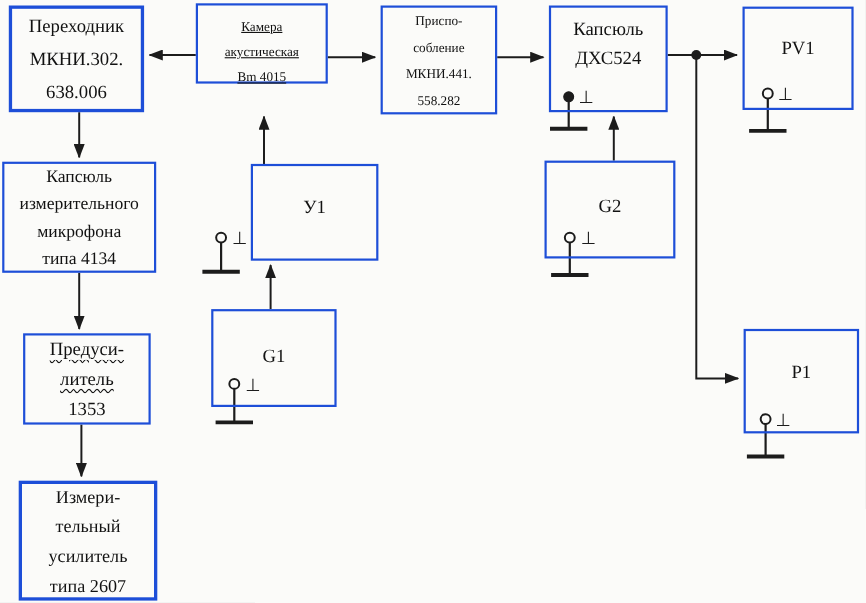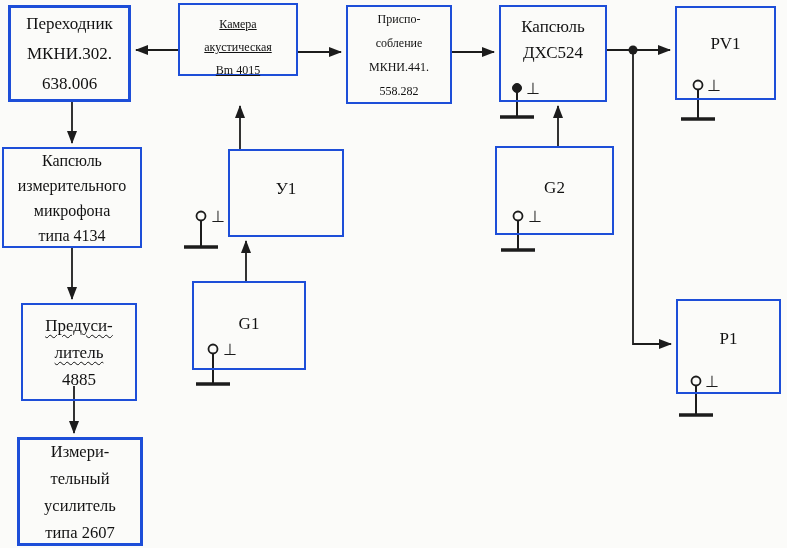--- a/index.html
+++ b/index.html
@@ -36,21 +36,21 @@
   .box span { display: block; white-space: nowrap; }
 
   .b-adapter  { left: 8px;   top: 5px;   width: 123px; height: 97px;  line-height: 30px; }
   .b-chamber  { left: 178px; top: 3px;   width: 120px; height: 73px;  line-height: 23px; padding-top: 8px; font-size: 12px; text-decoration: underline; }
   .b-fixture  { left: 346px; top: 5px;   width: 106px; height: 99px;  line-height: 24px; font-size: 12px; }
   .b-sensor   { left: 499px; top: 5px;   width: 108px; height: 97px;  line-height: 26px; padding-top: 7px; }
   .b-pv1      { left: 675px; top: 6px;   width: 101px; height: 94px;  padding-bottom: 18px; }
   .b-capsule  { left: 2px;   top: 147px; width: 140px; height: 101px; line-height: 25px; font-size: 16px; }
   .b-u1       { left: 182px; top: 149px; width: 116px; height: 88px;  padding-bottom: 8px; margin-left: 46px; }
   .b-g2       { left: 495px; top: 146px; width: 119px; height: 89px;  padding-bottom: 6px; }
-  .b-preamp   { left: 21px;  top: 303px; width: 116px; height: 98px;  line-height: 27px; }
+  .b-preamp   { left: 21px;  top: 303px; width: 116px; height: 83px;  line-height: 27px; }
   .b-g1       { left: 192px; top: 281px; width: 114px; height: 89px;  padding-bottom: 4px; }
   .b-p1       { left: 676px; top: 299px; width: 105px; height: 95px;  padding-bottom: 16px; }
   .b-measamp  { left: 17px;  top: 437px; width: 126px; height: 109px; line-height: 27px; font-size: 16.5px; }
 
   .wavy {
     text-decoration-line: underline;
     text-decoration-style: wavy;
     text-decoration-thickness: 1px;
     text-underline-offset: 3px;
   }
@@ -159,21 +159,21 @@
     <span>У1</span>
   </div>
 
   <div class="box b-g2">
     <span>G2</span>
   </div>
 
   <div class="box b-preamp">
     <span class="wavy">Предуси-</span>
     <span class="wavy">литель</span>
-    <span>4885</span>
+    <span>1353</span>
   </div>
 
   <div class="box b-g1">
     <span>G1</span>
   </div>
 
   <div class="box b-p1">
     <span>P1</span>
   </div>
 

